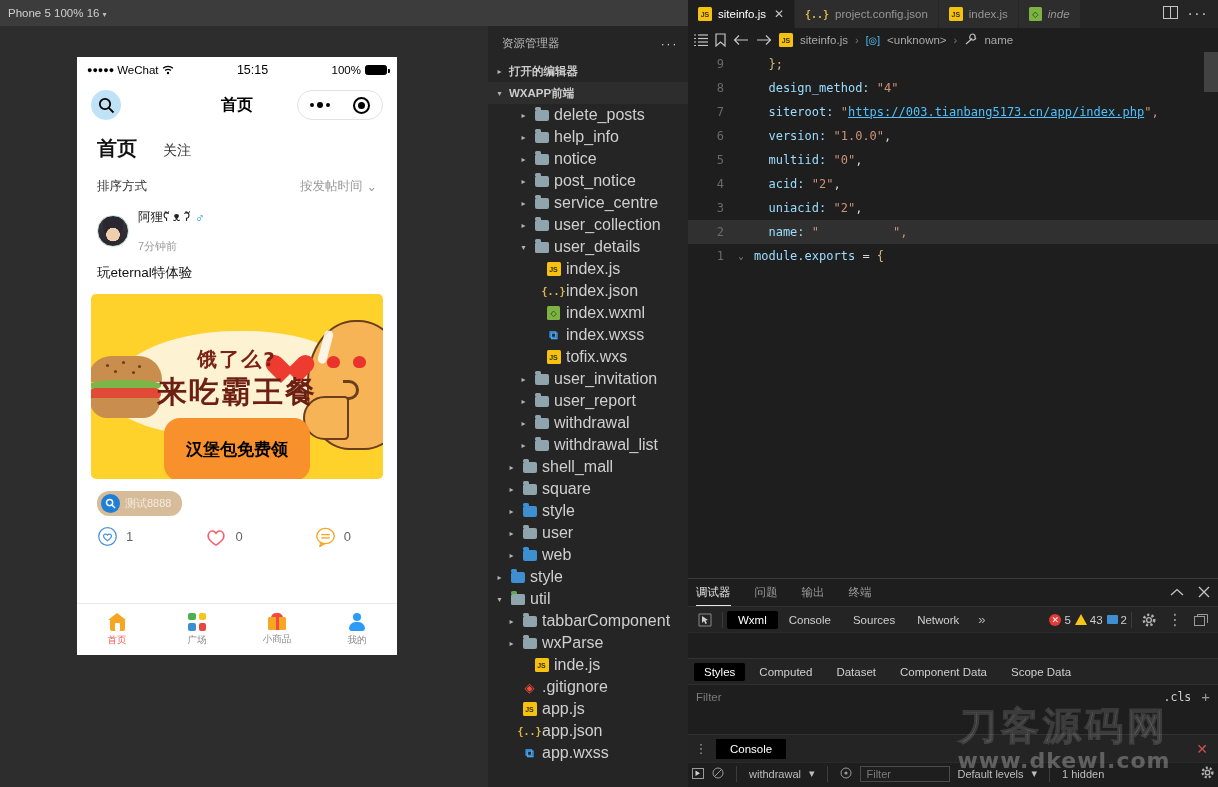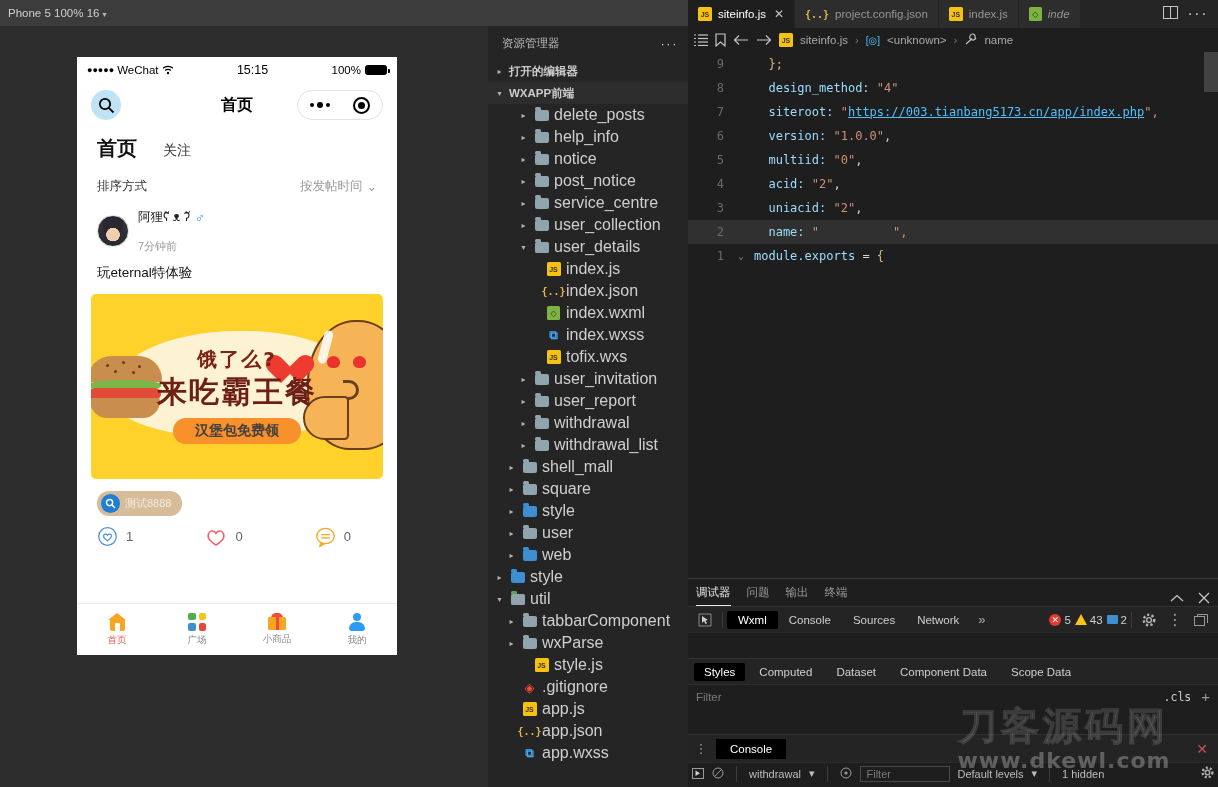--- a/index.html
+++ b/index.html
@@ -160,22 +160,22 @@
     font-size: 20px; font-weight: 700; color: #7b2317; letter-spacing: 2px;
     font-family: "DejaVu Sans", sans-serif;
   }
   .bn-l2 {
     position: absolute; left: 0; right: 0; top: 78px; text-align: center;
     font-size: 30px; font-weight: 900; color: #6d1f14; letter-spacing: 2px;
     font-family: "DejaVu Sans", sans-serif;
   }
   .bn-pill {
     position: absolute; left: 50%; transform: translateX(-50%); top: 124px;
-    background: #f8902b; color: #404040; font-size: 14px; font-weight: 700;
-    padding: 4px 22px; border-radius: 16px;
+    background: #f8902b; color: #000000; font-size: 17px; font-weight: 700;
+    padding: 20px 22px; border-radius: 16px;
   }
 
   .tagline { padding: 12px 20px 0 20px; }
   .tag-pill {
     display: inline-flex; align-items: center; gap: 5px;
     background: #d7bc9a; border-radius: 12px; padding: 3px 11px 3px 4px;
   }
   .tag-mag {
     width: 19px; height: 19px; border-radius: 50%; background: #1f7fd4;
     display: flex; align-items: center; justify-content: center;
@@ -304,22 +304,22 @@
     position:absolute; right:0; top:0; width: 14px; height: 513px; background: transparent;
   }
   .codescroll .thumb { width: 14px; height: 40px; background: #424242; }
 
   
   .panel {
     position: absolute; left: 688px; top: 578px; width: 530px; height: 209px;
     background: #1e1e1e; border-top: 1px solid #3c3c3c;
   }
   .panel-tabs {
-    height: 27px; display: flex; align-items: flex-end; padding: 0 8px;
-    gap: 16px; font-size: 11.5px; color: #9a9a9a; background: #1e1e1e;
+    height: 27px; display: flex; align-items: center; padding: 0 8px;
+    gap: 24px; font-size: 11.5px; color: #9a9a9a; background: #1e1e1e;
   }
   .ptab { cursor: pointer; position: relative; height: 27px; display:flex; align-items:center; }
   .ptab.active { color: #e7e7e7; }
   .ptab.active:after {
     content:""; position:absolute; left:0; right:0; bottom:0; height:1.5px; background:#e7e7e7;
   }
   .panel-actions { margin-left: auto; display: flex; align-items: center; gap: 14px; color: #c5c5c5; }
   .dt-bar {
     height: 26px; background: #242424; display: flex; align-items: center;
     gap: 0; padding: 0 4px; border-top: 1px solid #323232;
@@ -807,21 +807,21 @@
           <span class="fi">
             <span class="folder"></span>
           </span>
           <span class="lbl-f">wxParse</span>
         </div>
         <div class="row lvl3">
           <span class="tw"></span>
           <span class="fi">
             <span class="badge-js">JS</span>
           </span>
-          <span class="lbl-f">style.js</span>
+          <span class="lbl-f">inde.js</span>
         </div>
         <div class="row lvl2">
           <span class="tw"></span>
           <span class="fi">
             <span class="badge-git">◈</span>
           </span>
           <span class="lbl-f">.gitignore</span>
         </div>
         <div class="row lvl2">
           <span class="tw"></span>

